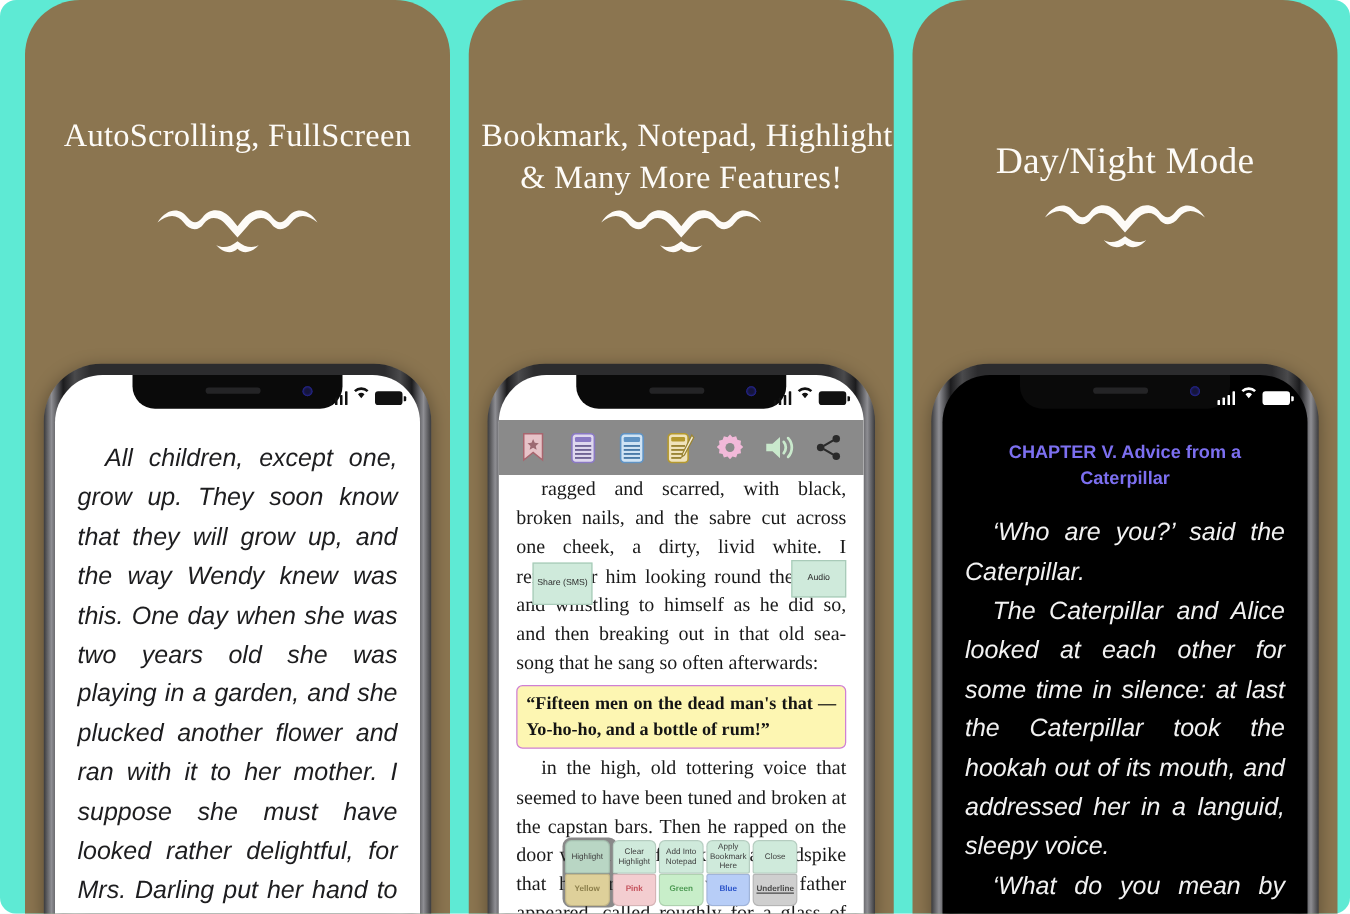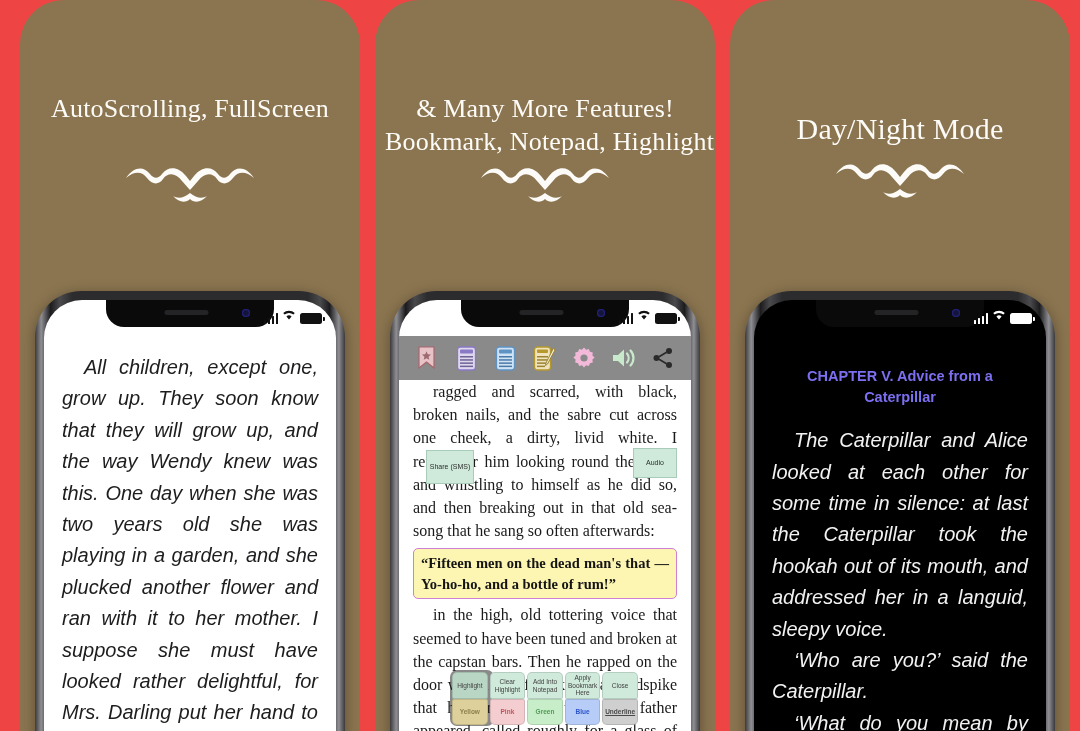--- a/index.html
+++ b/index.html
@@ -5,21 +5,22 @@
   * { box-sizing: border-box; margin: 0; padding: 0; }
   html, body {
     width: 1080px; height: 731px;
     background: #ffffff;
     font-family: "Liberation Sans", sans-serif;
     overflow: hidden;
   }
   #stage {
     position: relative;
     width: 1080px; height: 731px;
-    background: #ef4444;
+    background: #5eead4;
+    border-radius: 13px;
   }
 
   
   .panel {
     position: absolute;
     top: 0;
     width: 340px;
     height: 731px;
     background: #8b7550;
     border-radius: 44px 44px 0 0;
@@ -138,21 +139,21 @@
 
   .chapter-title {
     color: #4b43a8;
     font-size: 14.5px;
     font-weight: bold;
     text-align: center;
     line-height: 1.42;
     margin-bottom: 18px;
     font-family: "Liberation Sans", sans-serif;
   }
-  .dark .chapter-title { color: #7c6ff0; margin-top: 14px; }
+  .dark .chapter-title { color: #7c6ff0; }
 
   .body-text {
     font-size: 20px;
     line-height: 1.57;
     color: #1d1d1f;
     text-align: justify;
     text-indent: 22px;
     font-family: "Liberation Sans", sans-serif;
     font-style: italic;
   }
@@ -295,22 +296,22 @@
           <div class="body-text">
             <p>All children, except one, grow up. They soon know that they will grow up, and the way Wendy knew was this. One day when she was two years old she was playing in a garden, and she plucked another flower and ran with it to her mother. I suppose she must have looked rather delightful, for Mrs. Darling put her hand to her heart and cried, “Oh, why can’t you remain like this for ever!” This was all that passed between them on the subject, but</p>
           </div>
         </div>
       </div>
     </div>
   </div>
 
   <div class="panel" id="panel-2">
     <div class="headline">
+      <span class="ln">Bookmark, Notepad, Highlight</span>
       <span class="ln">&amp; Many More Features!</span>
-      <span class="ln">Bookmark, Notepad, Highlight</span>
     </div>
     <div class="ornament">
       <svg width="132" height="44" viewBox="0 0 132 44" aria-hidden="true">
         <g fill="#fdfbf7">
           <path d="M2 16 C10 4, 20 4, 26 12 C30 17, 34 17, 38 12 C44 4, 54 4, 62 14 L66 19 L70 14 C78 4, 88 4, 94 12 C98 17, 102 17, 106 12 C112 4, 122 4, 130 16 C122 9, 114 9, 109 16 C104 23, 97 23, 93 17 C88 10, 80 11, 74 19 L66 28 L58 19 C52 11, 44 10, 39 17 C35 23, 28 23, 23 16 C18 9, 10 9, 2 16 Z"></path>
           <path d="M66 31 C60 36, 54 37, 49 34 C55 41, 62 41, 66 37 C70 41, 77 41, 83 34 C78 37, 72 36, 66 31 Z"></path>
         </g>
       </svg>
     </div>
 
@@ -470,22 +471,22 @@
             <svg width="14" height="11" viewBox="0 0 14 11">
                 <path d="M7 10.5 L4.4 7.4 A4 4 0 0 1 9.6 7.4 Z M1.2 4.1 A8.6 8.6 0 0 1 12.8 4.1 L11.4 5.6 A6.6 6.6 0 0 0 2.6 5.6 Z" fill="#fff"></path>
               </svg>
           </span>
           <span class="batt"></span>
         </div>
 
         <div class="reader dark">
           <div class="chapter-title">CHAPTER V. Advice from a Caterpillar</div>
           <div class="body-text">
+            <p>‘Who are you?’ said the Caterpillar.</p>
             <p>The Caterpillar and Alice looked at each other for some time in silence: at last the Caterpillar took the hookah out of its mouth, and addressed her in a languid, sleepy voice.</p>
-            <p>‘Who are you?’ said the Caterpillar.</p>
             <p>‘What do you mean by that?’ said the Caterpillar sternly. ‘Explain yourself!’</p>
           </div>
         </div>
       </div>
     </div>
   </div>
 
 </div>
 
 </body></html>

